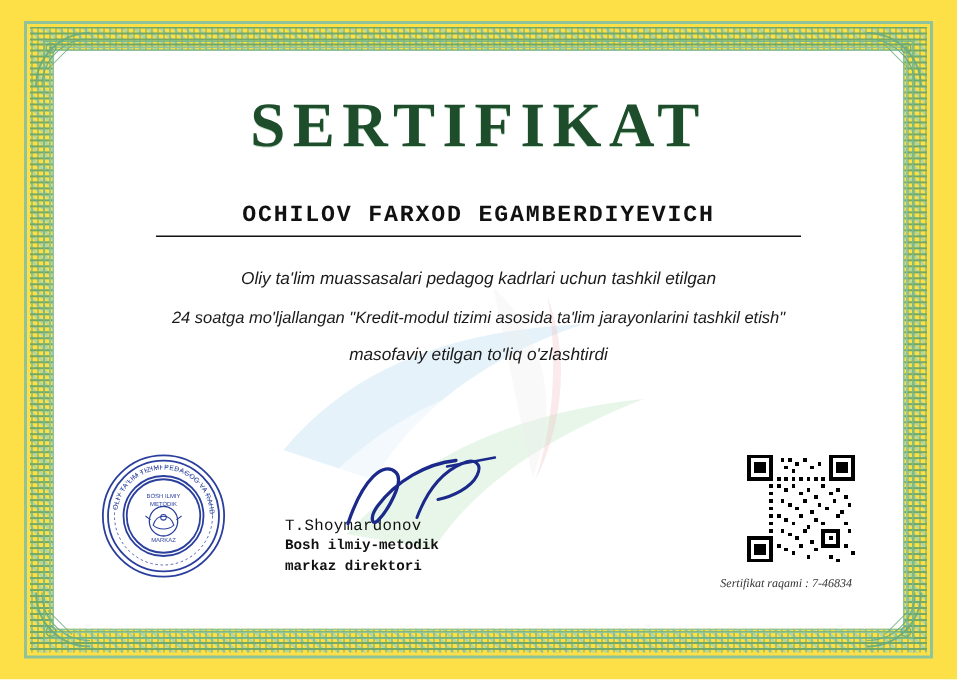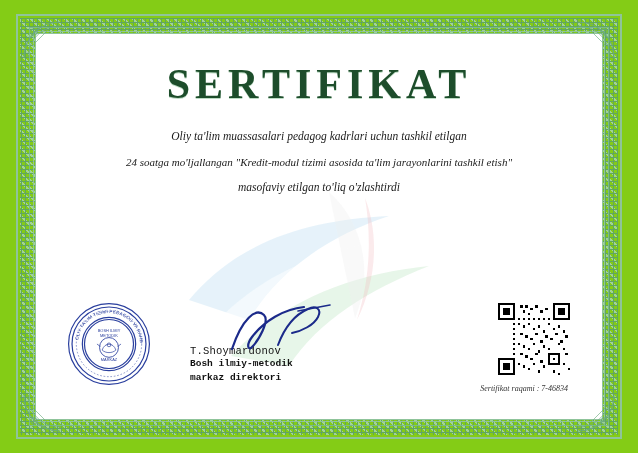--- a/index.html
+++ b/index.html
@@ -11,21 +11,21 @@
     width: 638px;
     height: 453px;
     overflow: hidden;
     font-family: "Liberation Serif", serif;
   }
 
   .certificate {
     position: relative;
     width: 638px;
     height: 453px;
-    background: #84cc16;
+    background: #fde047;
     box-sizing: border-box;
   }
 
   
   .border-outer {
     position: absolute;
     left: 16px;
     top: 14px;
     right: 16px;
     bottom: 14px;
@@ -138,21 +138,21 @@
     background: #111111;
     margin-top: 2px;
   }
 
   .body-lines {
     margin-top: 20px;
     text-align: center;
     color: #1a1a1a;
   }
   .body-line {
-    font-family: Liberation Serif, serif;
+    font-family: Liberation Sans, sans-serif;
     font-style: italic;
     font-size: 11.5px;
     line-height: 1.55;
     margin: 0 0 8px 0;
   }
   .body-line.l2 { font-size: 11px; }
   .body-line.l3 { font-size: 11.5px; margin-bottom: 0; }
 
   
   .bottom {
@@ -268,20 +268,24 @@
     <path d="M30 150 C80 92 150 66 230 58 C170 82 118 114 88 162 Z" fill="#ffffff" opacity="0.5"></path>
     <path d="M52 176 C104 120 172 94 250 86 C190 110 140 140 110 186 Z" fill="#3cb44a" opacity="0.40"></path>
     <path d="M150 12 C182 40 196 90 176 138 C168 100 158 52 150 12 Z" fill="#c8c8c8" opacity="0.35"></path>
     <path d="M186 18 C200 54 198 100 178 140 C192 96 192 54 186 18 Z" fill="#d11f2a" opacity="0.30"></path>
   </svg>
 
   <div class="content">
 
     <div class="title">SERTIFIKAT</div>
 
+    <div class="recipient-wrap">
+      <div class="recipient">OCHILOV FARXOD EGAMBERDIYEVICH</div>
+      <div class="recipient-rule"></div>
+    </div>
 
     <div class="body-lines">
       <p class="body-line l1">Oliy ta'lim muassasalari pedagog kadrlari uchun tashkil etilgan</p>
       <p class="body-line l2">24 soatga mo'ljallangan "Kredit-modul tizimi asosida ta'lim jarayonlarini tashkil etish"</p>
       <p class="body-line l3">masofaviy etilgan to'liq o'zlashtirdi</p>
     </div>
 
     <div class="bottom">
 
       <svg class="seal" viewBox="0 0 100 100">

